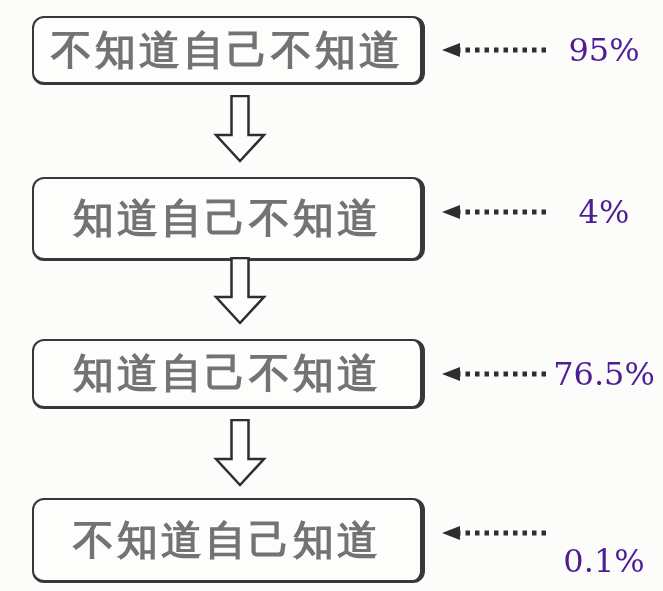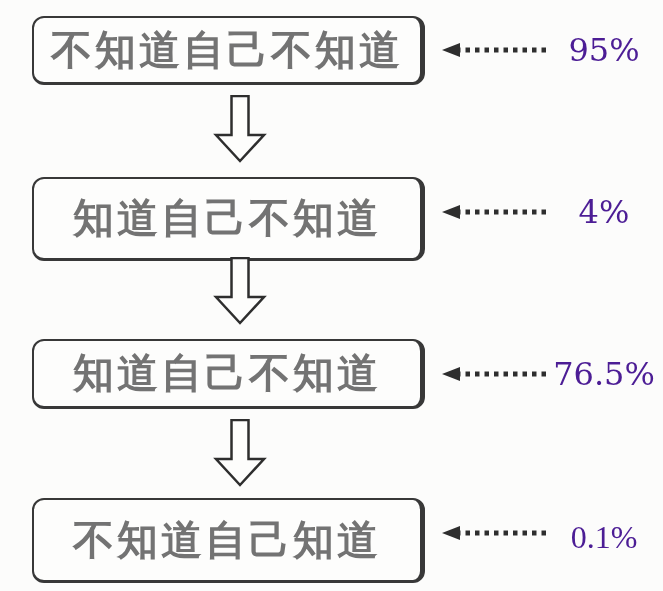--- a/index.html
+++ b/index.html
@@ -68,21 +68,21 @@
   #flow-arrow-0 { top: 95px;  }
   #flow-arrow-1 { top: 257px; }
   #flow-arrow-2 { top: 419px; }
   #pointer-0 { top: 40px;  }
   #pointer-1 { top: 202px; }
   #pointer-2 { top: 364px; }
   #pointer-3 { top: 523px; }
   #pct-0 { top: 33px;  }
   #pct-1 { top: 195px; }
   #pct-2 { top: 357px; }
-  #pct-3 { top: 520px; font-family: Liberation Serif, serif; }
+  #pct-3 { top: 544px; }
 </style>
 </head>
 <body>
 
 <div class="page">
 
   <div class="node-box" id="box-0">
     <span class="node-label">不知道自己不知道</span>
   </div>
   <svg class="dotted-arrow" id="pointer-0" viewBox="0 0 110 20">

